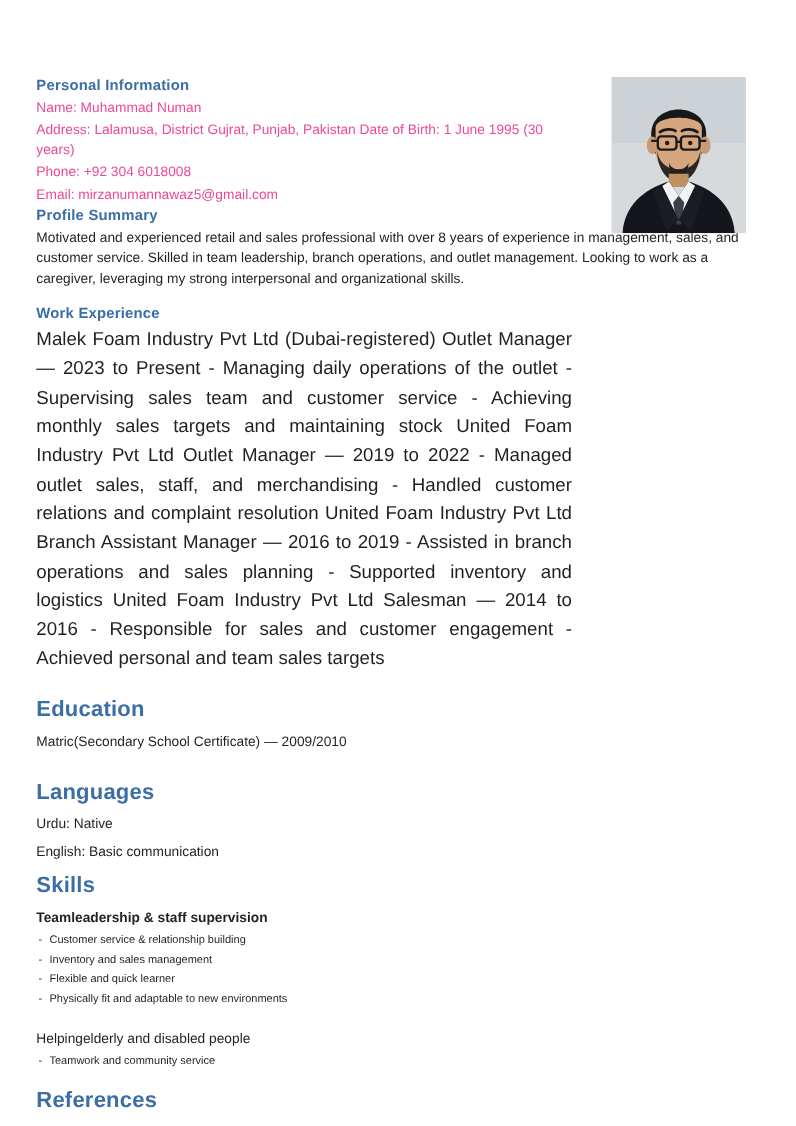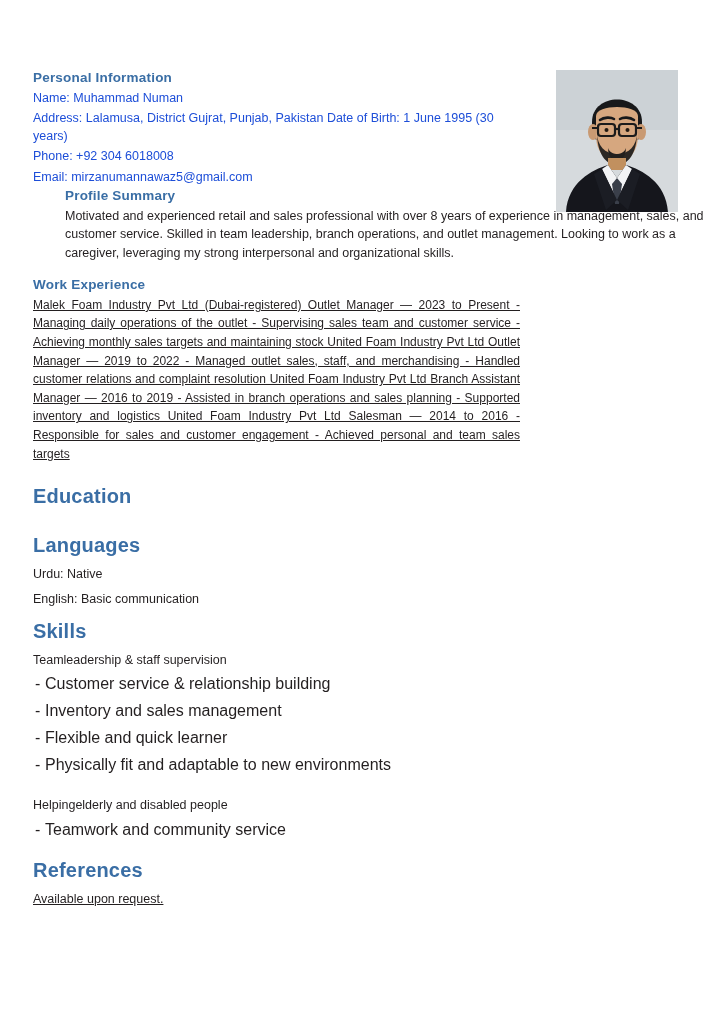--- a/index.html
+++ b/index.html
@@ -30,21 +30,21 @@
     letter-spacing: 0.2px;
     margin: 0 0 4px 0;
   }
   .heading-lg {
     font-size: 20px;
   }
   .body-text {
     font-size: 12.5px;
     line-height: 1.45;
     margin: 0 4px 2px 0;
-    color: #1d4ed8;
+    color: #ec4899;
   }
   .header-block {
     position: relative;
   }
   .contact-col {
     width: 500px;
   }
   .photo {
     position: absolute;
     top: 0px;
@@ -55,37 +55,36 @@
     background: #cfd3d6;
   }
   .photo svg { display: block; }
   .profile-text {
     font-size: 12.5px;
     line-height: 1.5;
     margin: 0;
     width: 645px;
   }
   .work-text {
-    font-size: 12px;
+    font-size: 17px;
     line-height: 1.55;
     text-align: justify;
     width: 487px;
     margin: 0;
-    text-decoration: underline;
   }
   .gap-sm { height: 8px; }
   .gap-md { height: 14px; }
   .gap-lg { height: 22px; }
   .list-line {
     font-size: 12.5px;
     line-height: 1.5;
     margin: 0 0 3px 0;
   }
   .bullet-line {
-    font-size: 16px;
+    font-size: 10px;
     line-height: 1.5;
     margin: 0 0 3px 0;
     padding-left: 2px;
   }
   .dash {
     display: inline-block;
     width: 10px;
     color: #231f20;
   }
   .sec {
@@ -142,51 +141,52 @@
         <path d="M52 95 L61 108 L70 95 L76 99 L61 130 L46 99 Z" fill="#f2f3f5"></path>
 
         <path d="M61 108 L66 114 L63 134 L59 134 L56 114 Z" fill="#3a3f4a"></path>
 
         <path d="M46 99 L61 130 L50 140 L38 104 Z" fill="#1b1d24"></path>
         <path d="M76 99 L61 130 L72 140 L84 104 Z" fill="#1b1d24"></path>
       </svg>
     </div>
   </div>
 
-  <div class="sec" style="margin-top:2px;margin-left:32px;">
+  <div class="sec" style="margin-top:2px;">
     <div class="section-heading">Profile Summary</div>
     <p class="profile-text">Motivated and experienced retail and sales professional with over 8 years of experience in management, sales, and customer service. Skilled in team leadership, branch operations, and outlet management. Looking to work as a caregiver, leveraging my strong interpersonal and organizational skills.</p>
   </div>
 
   <div class="gap-md"></div>
 
   <div class="sec">
     <div class="section-heading">Work Experience</div>
     <p class="work-text">Malek Foam Industry Pvt Ltd (Dubai-registered) Outlet Manager — 2023 to Present - Managing daily operations of the outlet - Supervising sales team and customer service - Achieving monthly sales targets and maintaining stock United Foam Industry Pvt Ltd Outlet Manager — 2019 to 2022 - Managed outlet sales, staff, and merchandising - Handled customer relations and complaint resolution United Foam Industry Pvt Ltd Branch Assistant Manager — 2016 to 2019 - Assisted in branch operations and sales planning - Supported inventory and logistics United Foam Industry Pvt Ltd Salesman — 2014 to 2016 - Responsible for sales and customer engagement - Achieved personal and team sales targets</p>
   </div>
 
   <div class="gap-lg"></div>
 
   <div class="sec">
     <div class="section-heading heading-lg">Education</div>
+    <p class="list-line" style="margin-top:8px;">Matric(Secondary School Certificate) — 2009/2010</p>
   </div>
 
   <div class="gap-lg"></div>
 
   <div class="sec">
     <div class="section-heading heading-lg">Languages</div>
     <p class="list-line" style="margin-top:8px;">Urdu: Native</p>
     <p class="list-line" style="margin-top:6px;">English: Basic communication</p>
   </div>
 
   <div class="gap-sm"></div>
 
   <div class="sec">
     <div class="section-heading heading-lg">Skills</div>
-    <p class="list-line" style="margin-top:8px;">Teamleadership &amp; staff supervision</p>
+    <p class="list-line" style="margin-top:8px;font-weight:bold;">Teamleadership &amp; staff supervision</p>
     <p class="bullet-line"><span class="dash">-</span><span>Customer service &amp; relationship building</span></p>
     <p class="bullet-line"><span class="dash">-</span><span>Inventory and sales management</span></p>
     <p class="bullet-line"><span class="dash">-</span><span>Flexible and quick learner</span></p>
     <p class="bullet-line"><span class="dash">-</span><span>Physically fit and adaptable to new environments</span></p>
   </div>
 
   <div class="gap-sm"></div>
 
   <div class="sec">
     <p class="list-line" style="margin-top:8px;">Helpingelderly and disabled people</p>

